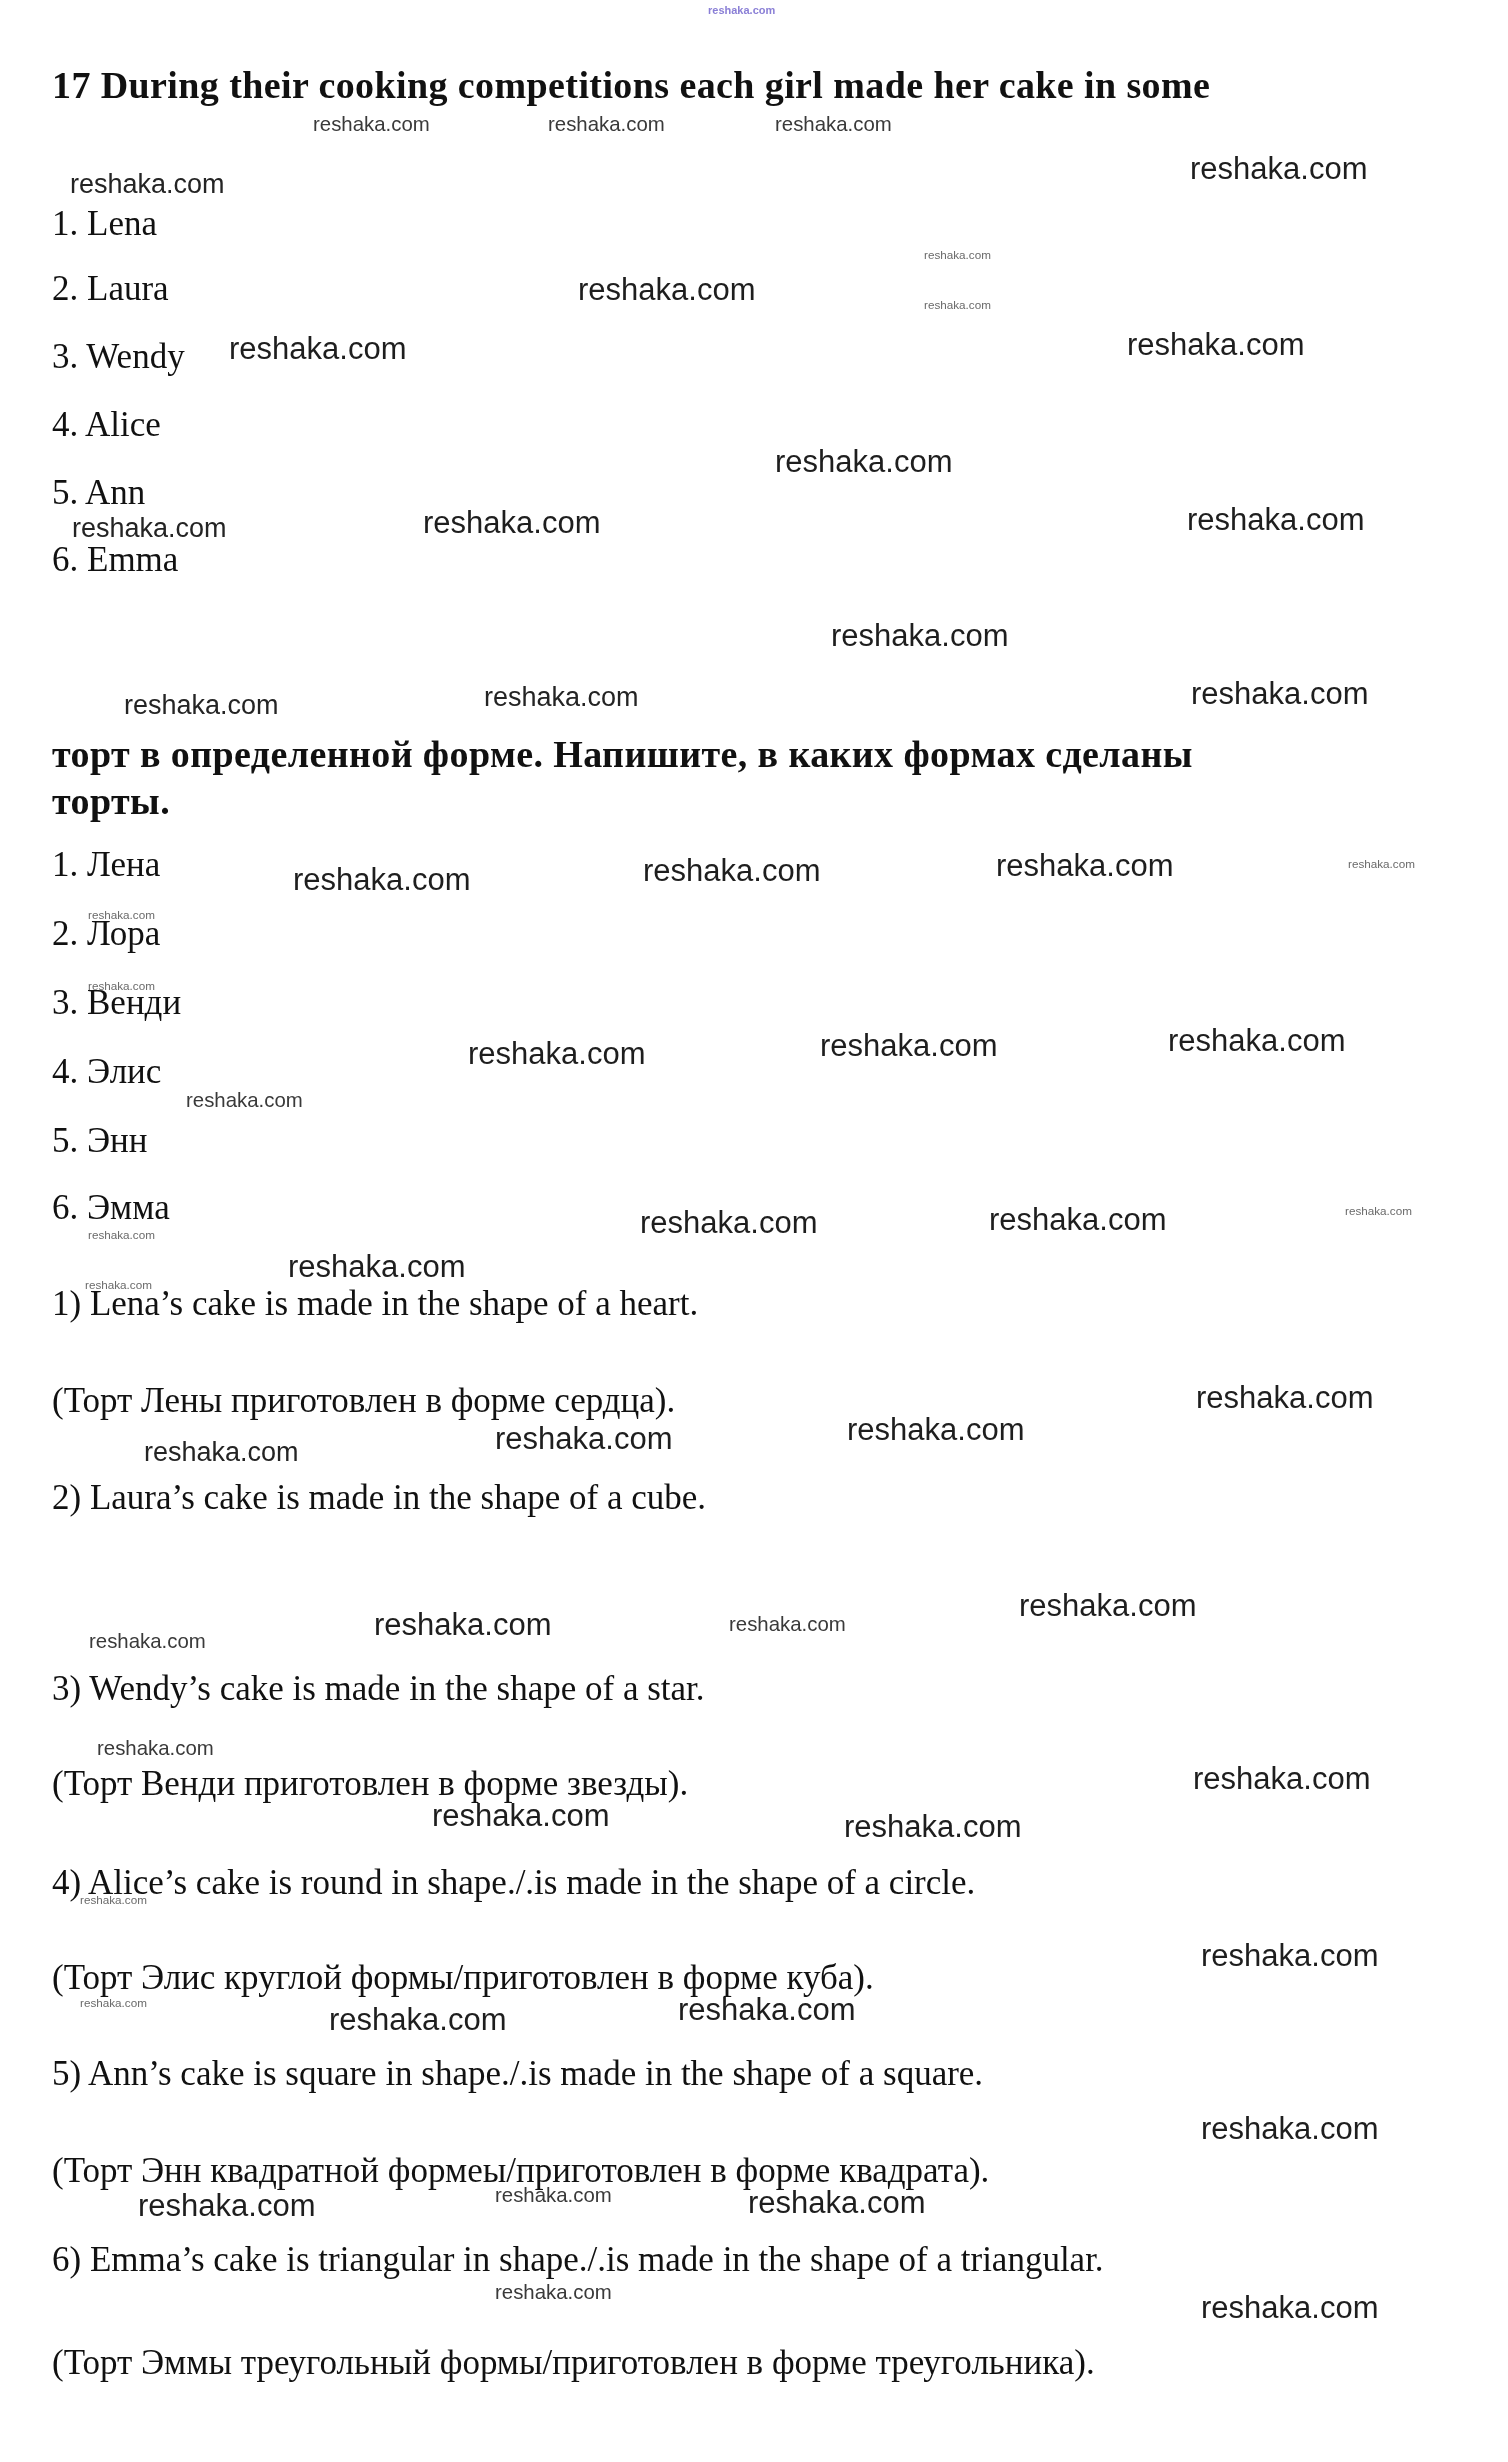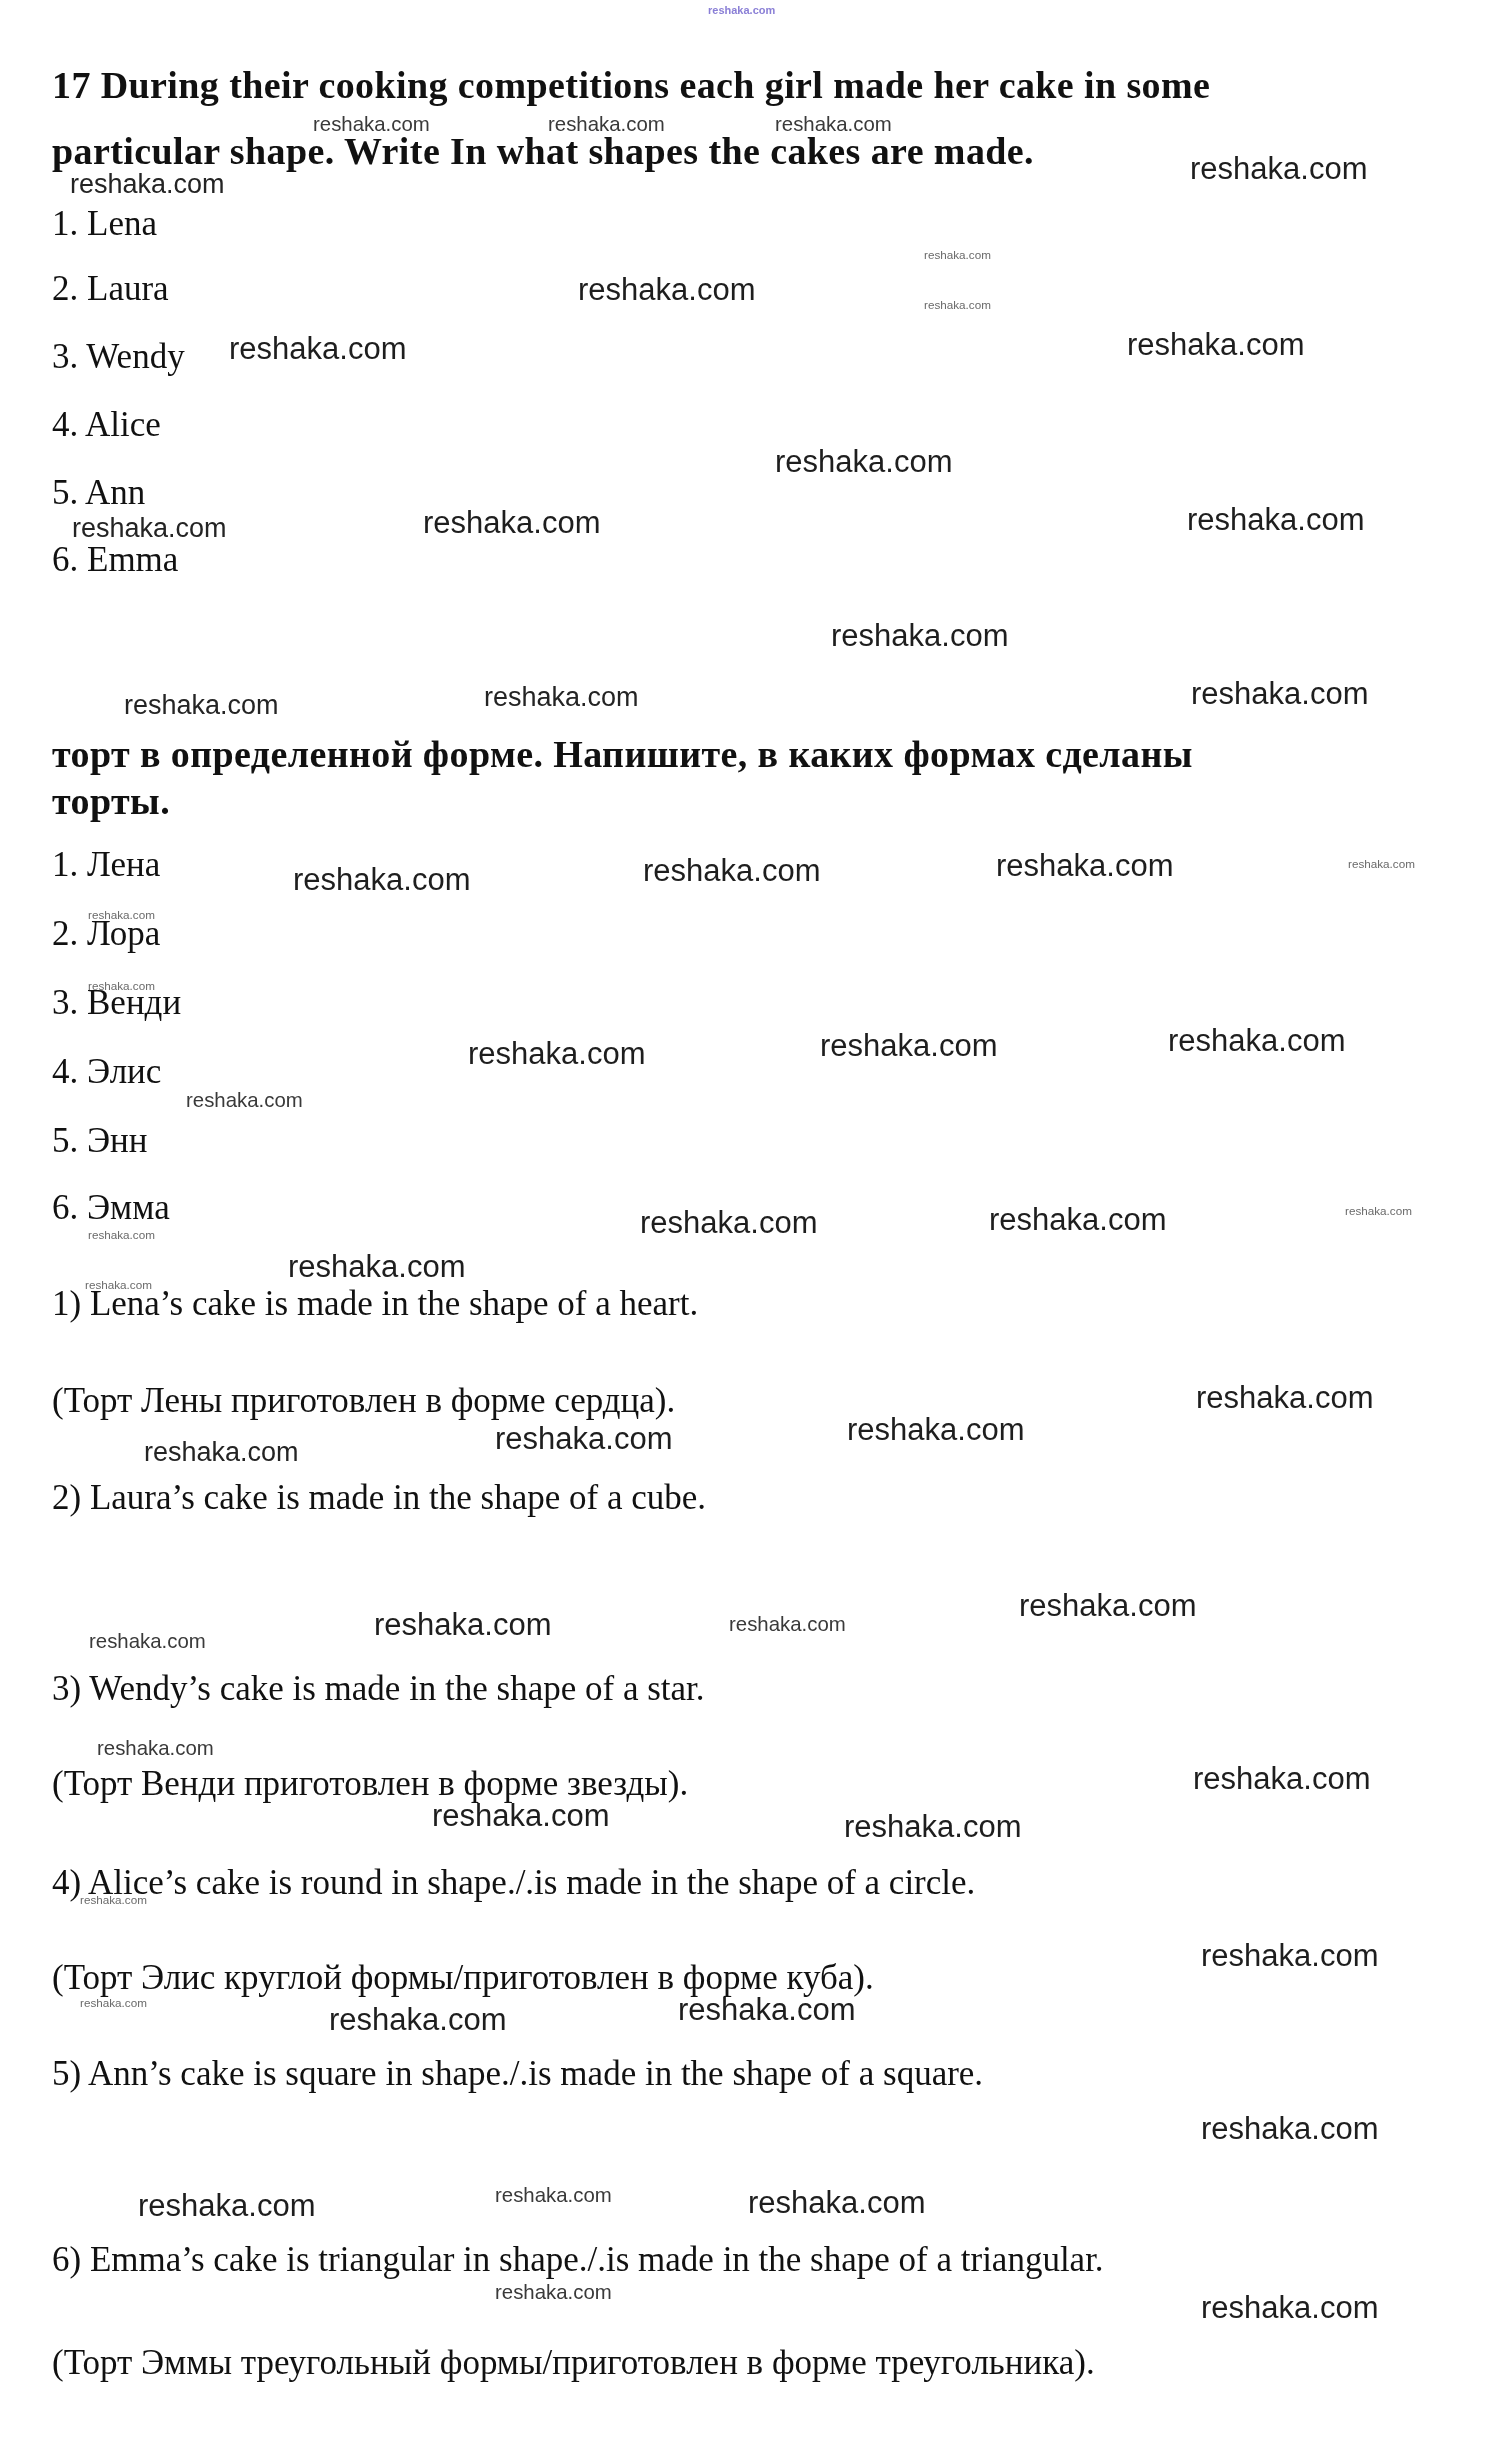--- a/index.html
+++ b/index.html
@@ -94,21 +94,20 @@
       <span class="wm wm-lg" style="left: 678px; top: 1994px;">reshaka.com</span>
       <span class="wm wm-lg" style="left: 1201px; top: 2113px;">reshaka.com</span>
       <span class="wm wm-lg" style="left: 138px; top: 2190px;">reshaka.com</span>
       <span class="wm wm-sm" style="left: 495px; top: 2185px;">reshaka.com</span>
       <span class="wm wm-lg" style="left: 748px; top: 2187px;">reshaka.com</span>
       <span class="wm wm-sm" style="left: 495px; top: 2282px;">reshaka.com</span>
       <span class="wm wm-lg" style="left: 1201px; top: 2292px;">reshaka.com</span>
     </div>
 
   <div class="line h-line" style="top:63px">17 During their cooking competitions each girl made her cake in some</div>
-  <div class="line h-line" style="top:129px">particular shape. Write In what shapes the cakes are made.</div>
 
   <div class="line item" style="top:204px">1. Lena</div>
   <div class="line item" style="top:269px">2. Laura</div>
   <div class="line item" style="top:337px">3. Wendy</div>
   <div class="line item" style="top:405px">4. Alice</div>
   <div class="line item" style="top:473px">5. Ann</div>
   <div class="line item" style="top:540px">6. Emma</div>
 
   <div class="line h-line" style="top:732px">торт в определенной форме. Напишите, в каких формах сделаны</div>
   <div class="line h-line" style="top:779px">торты.</div>
@@ -125,18 +124,19 @@
 
   <div class="line ans" style="top:1478px">2) Laura’s cake is made in the shape of a cube.</div>
 
   <div class="line ans" style="top:1669px">3) Wendy’s cake is made in the shape of a star.</div>
   <div class="line ans" style="top:1764px">(Торт Венди приготовлен в форме звезды).</div>
 
   <div class="line ans" style="top:1863px">4) Alice’s cake is round in shape./.is made in the shape of a circle.</div>
   <div class="line ans" style="top:1958px">(Торт Элис круглой формы/приготовлен в форме куба).</div>
 
   <div class="line ans" style="top:2054px">5) Ann’s cake is square in shape./.is made in the shape of a square.</div>
+  <div class="line ans" style="top:2151px">(Торт Энн квадратной формеы/приготовлен в форме квадрата).</div>
 
   <div class="line ans" style="top:2240px">6) Emma’s cake is triangular in shape./.is made in the shape of a triangular.</div>
   <div class="line ans" style="top:2343px">(Торт Эммы треугольный формы/приготовлен в форме треугольника).</div>
 
 </div>
 
 
 </body></html>

